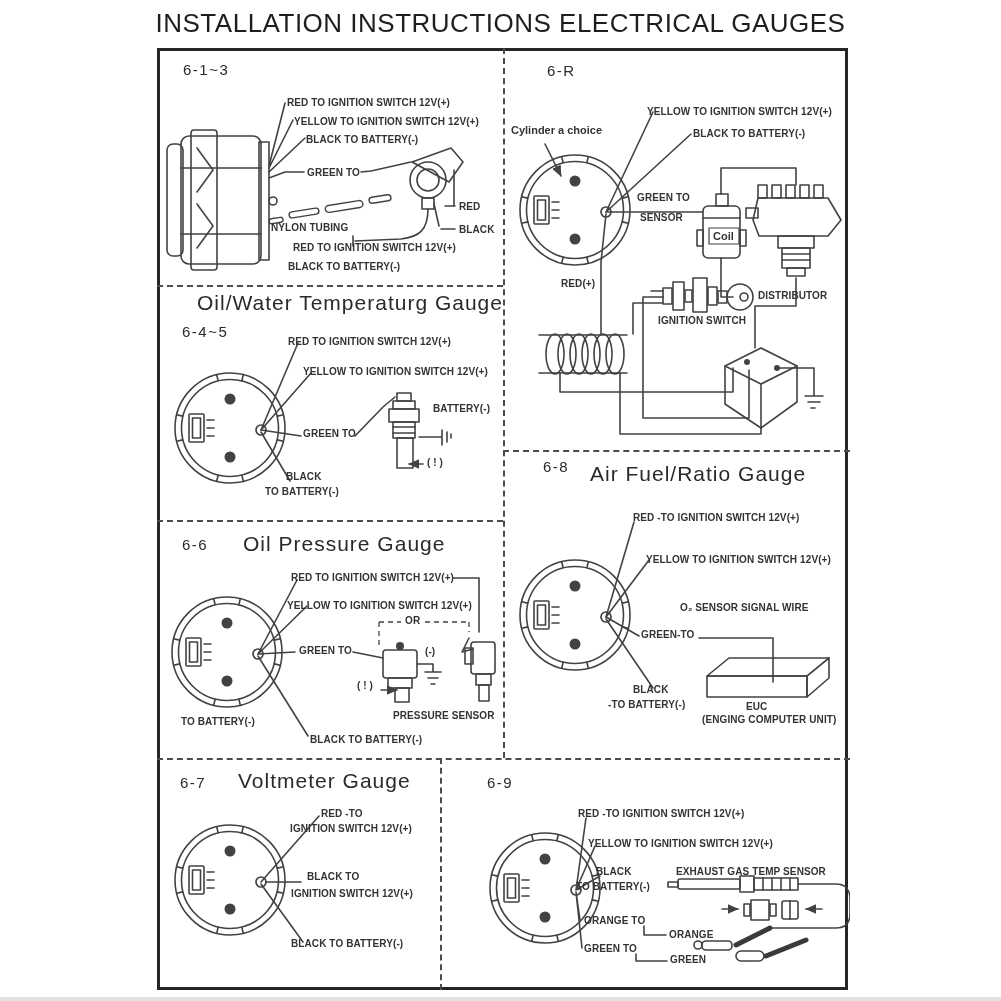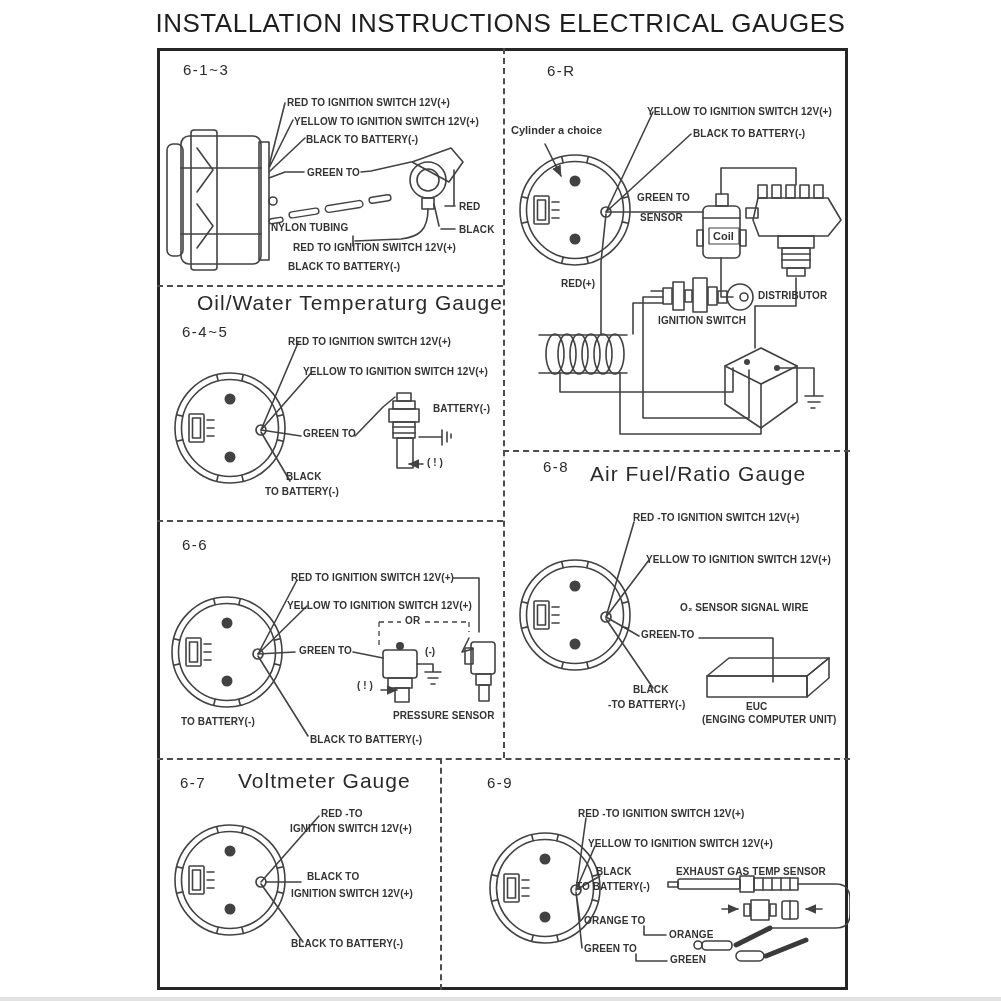--- a/index.html
+++ b/index.html
@@ -219,20 +219,21 @@
       <rect x="314" y="122" width="24" height="32" rx="3"></rect>
       <rect x="308" y="128" width="8" height="16"></rect>
       <rect x="319" y="154" width="15" height="11"></rect>
       <rect x="322" y="165" width="10" height="16"></rect>
     </g>
     <g class="sd">
       <path d="M222 102 L244 102 M268 102 L312 102 M222 102 L222 126 M312 102 L312 112"></path>
     </g>
   </svg>
   <span class="code" style="left:25px;top:16px;">6-6</span>
+  <span class="ptitle" style="left:86px;top:12px;">Oil Pressure Gauge</span>
   <span class="lbl" style="left:134px;top:52px;">RED TO IGNITION SWITCH 12V(+)</span>
   <span class="lbl" style="left:130px;top:80px;">YELLOW TO IGNITION SWITCH 12V(+)</span>
   <span class="lbl" style="left:248px;top:95px;">OR</span>
   <span class="lbl" style="left:142px;top:125px;">GREEN TO</span>
   <span class="lbl" style="left:268px;top:126px;">(-)</span>
   <span class="lbl" style="left:200px;top:160px;">( ! )</span>
   <span class="lbl" style="left:236px;top:190px;">PRESSURE SENSOR</span>
   <span class="lbl" style="left:24px;top:196px;">TO BATTERY(-)</span>
   <span class="lbl" style="left:153px;top:214px;">BLACK TO BATTERY(-)</span>
 </div>

